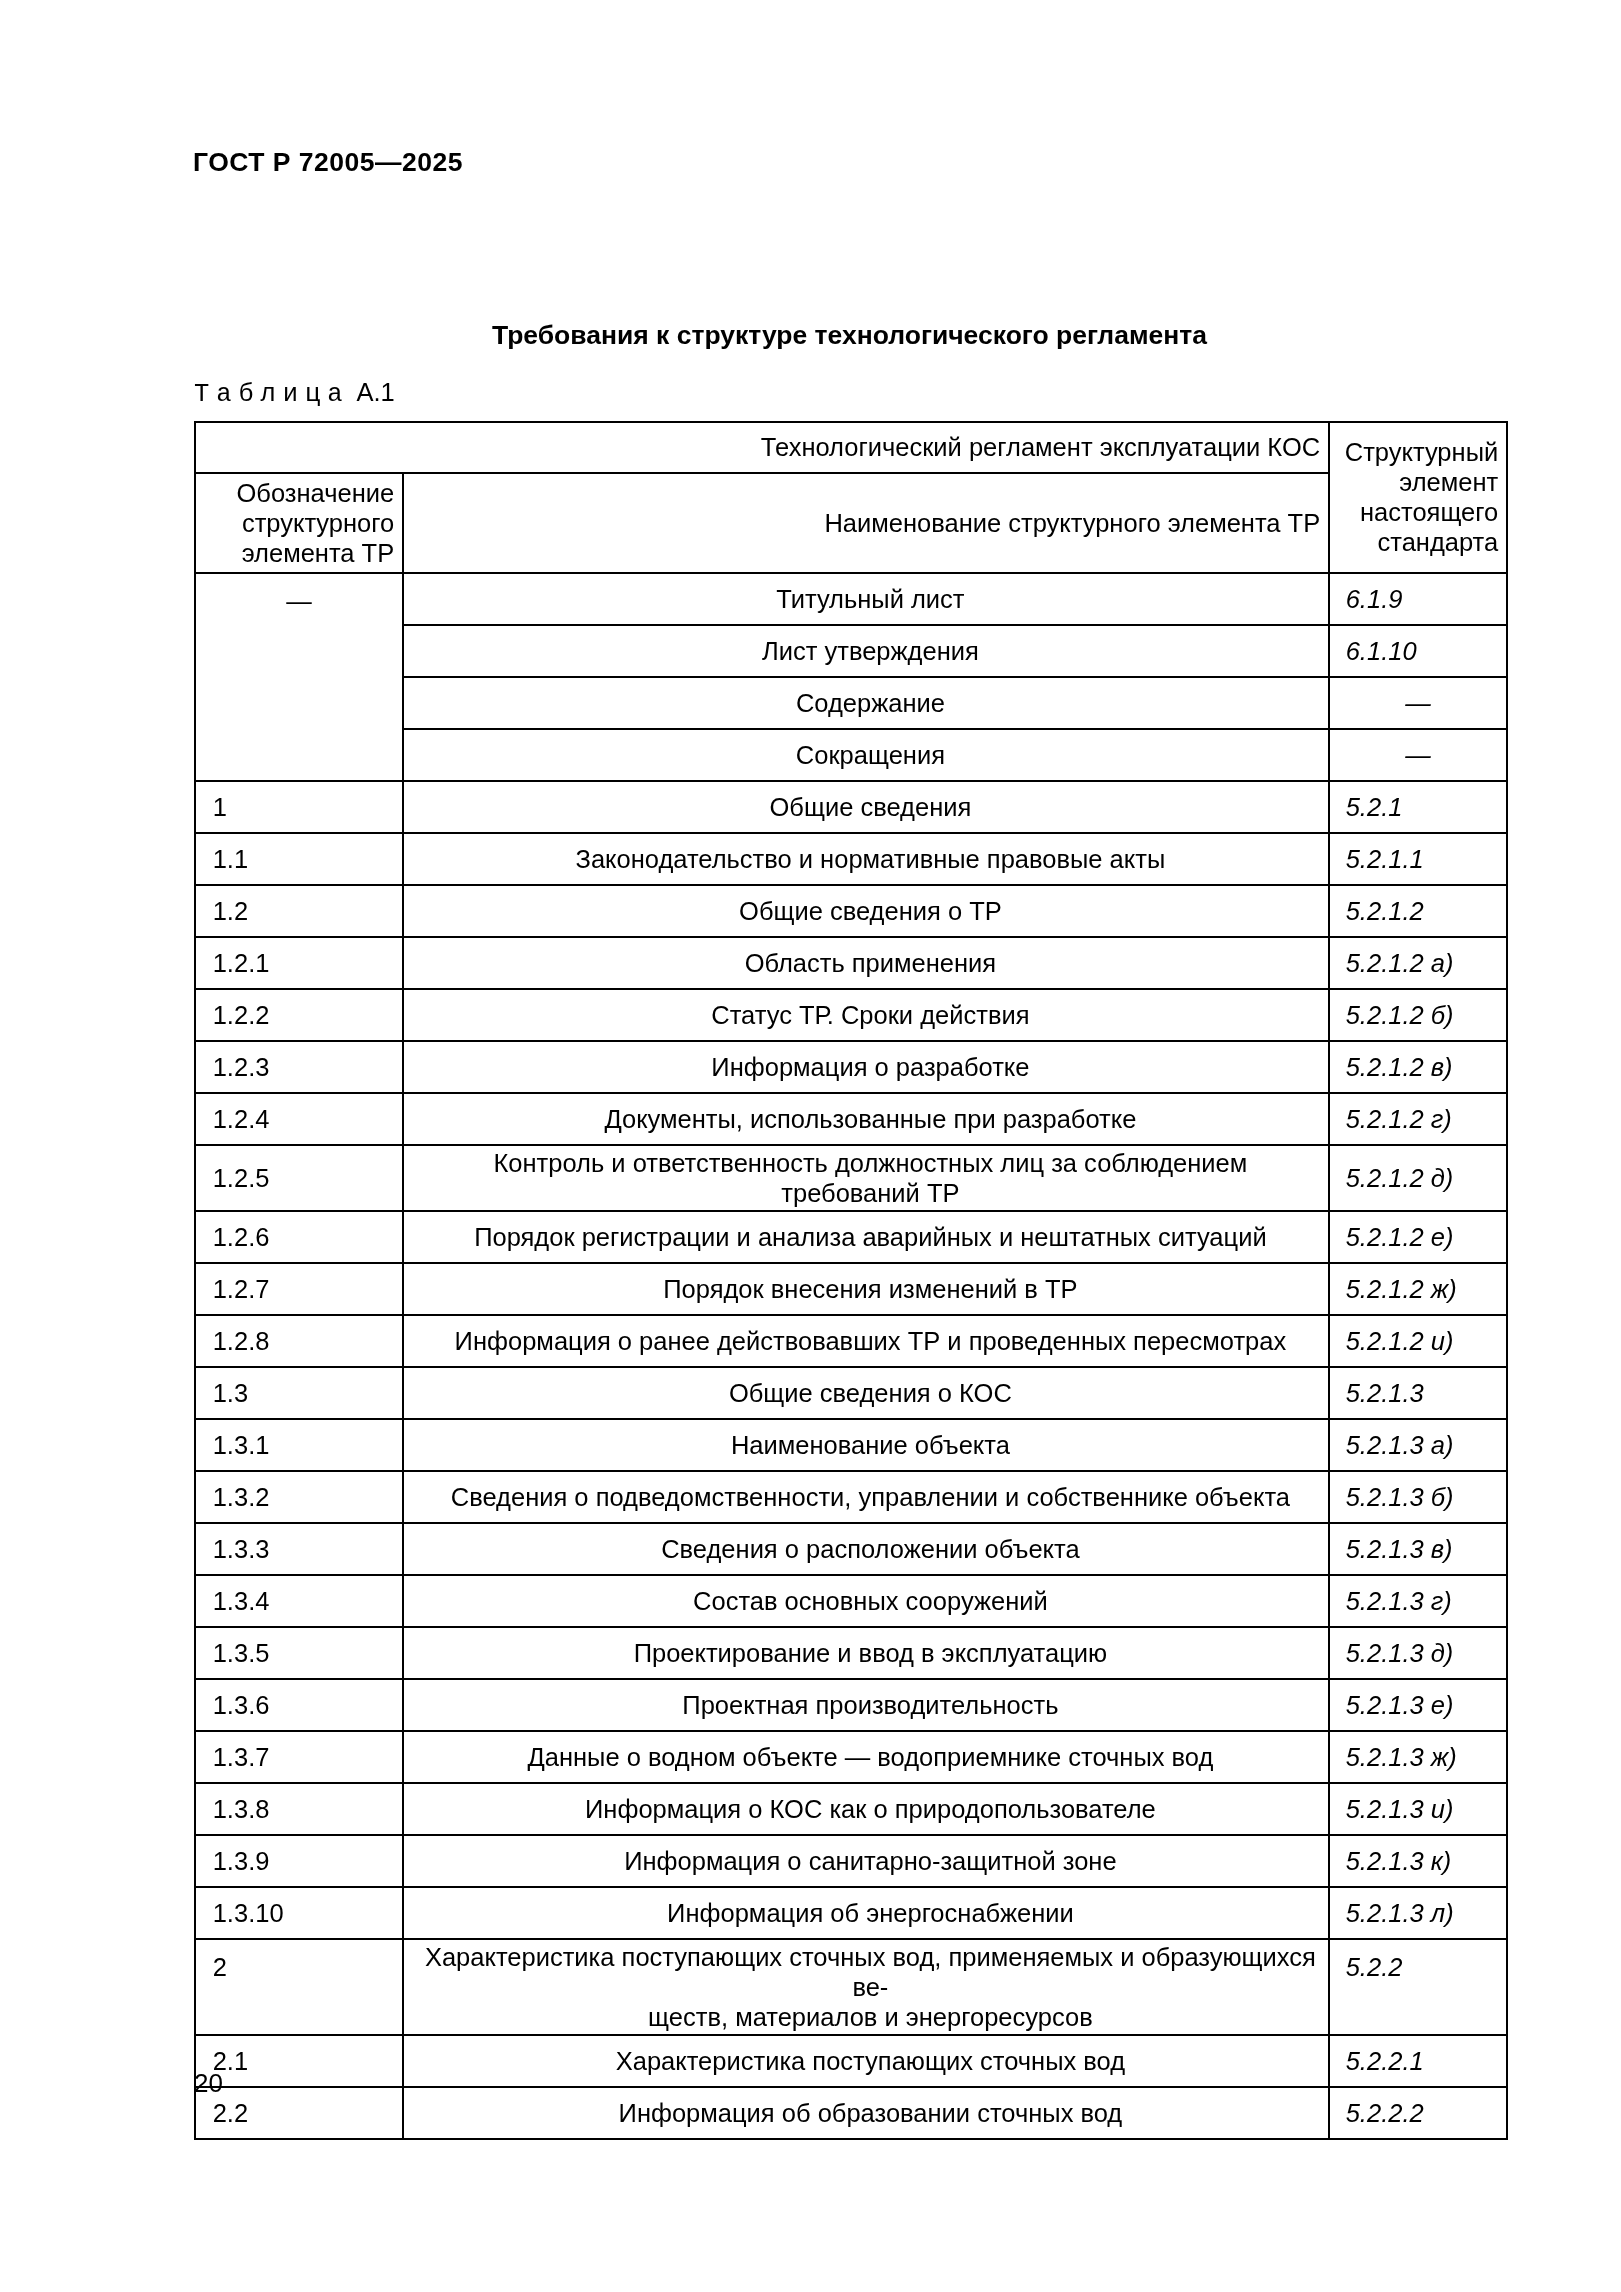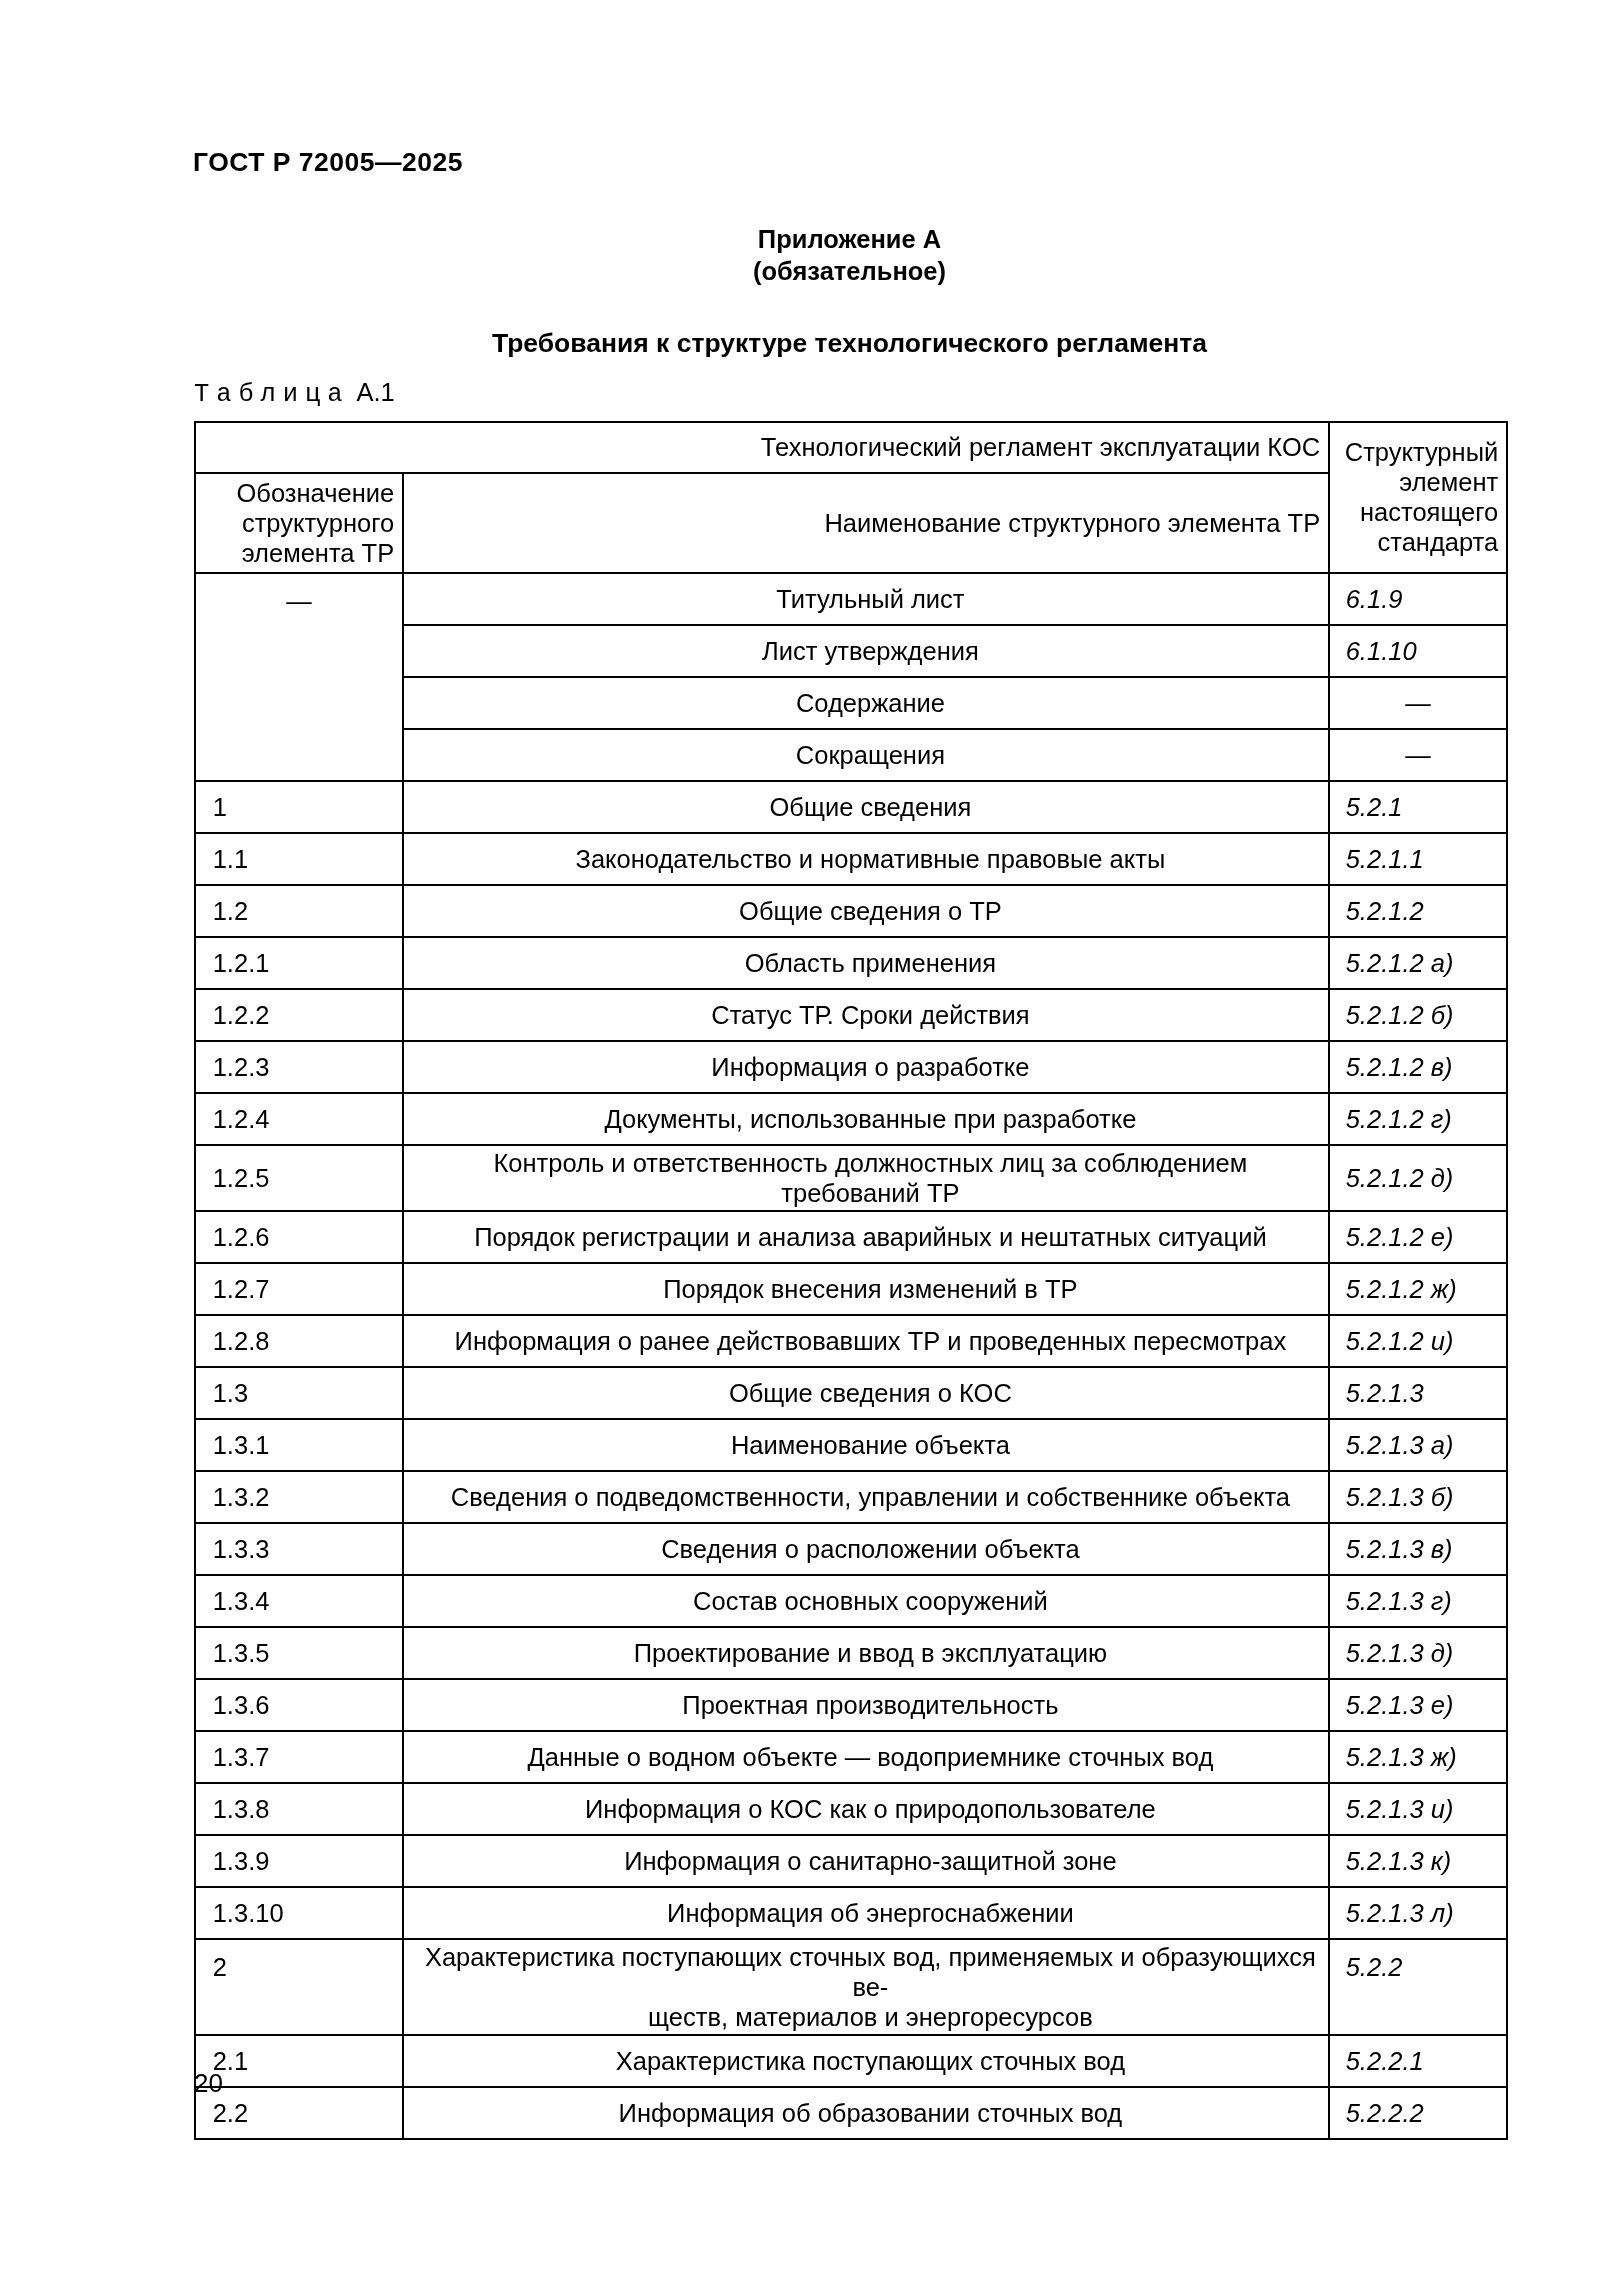--- a/index.html
+++ b/index.html
@@ -26,21 +26,21 @@
     top: 223px;
     width: 1313px;
     text-align: center;
     font-size: 25.5px;
     font-weight: bold;
     line-height: 32px;
   }
   .doc-title {
     position: absolute;
     left: 193px;
-    top: 328px;
+    top: 320px;
     width: 1313px;
     text-align: center;
     font-size: 26.5px;
     font-weight: bold;
   }
   .table-caption {
     position: absolute;
     left: 194px;
     top: 378px;
     font-size: 25.5px;
@@ -98,24 +98,20 @@
     font-size: 26px;
   }
 </style>
 </head>
 <body>
 
 <div class="page">
 
   <div class="doc-code">ГОСТ Р 72005—2025</div>
 
-  <div class="appendix">
-    <div>Приложение А</div>
-    <div>(обязательное)</div>
-  </div>
 
   <div class="doc-title">Требования к структуре технологического регламента</div>
 
   <div class="table-caption">
     <span class="spaced">Таблица</span>
     <span>А.1</span>
   </div>
 
   <table class="gost">
     <colgroup>

